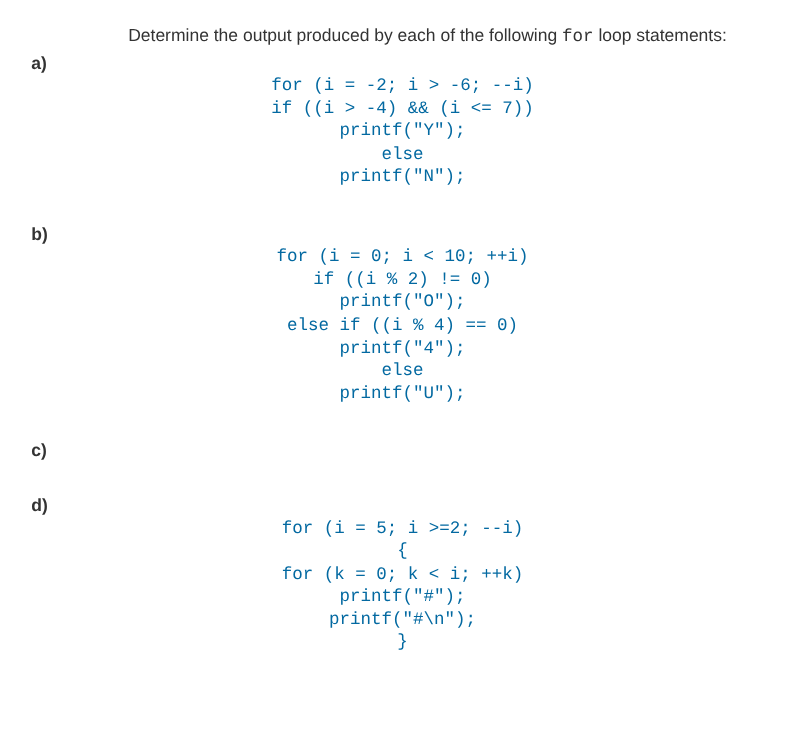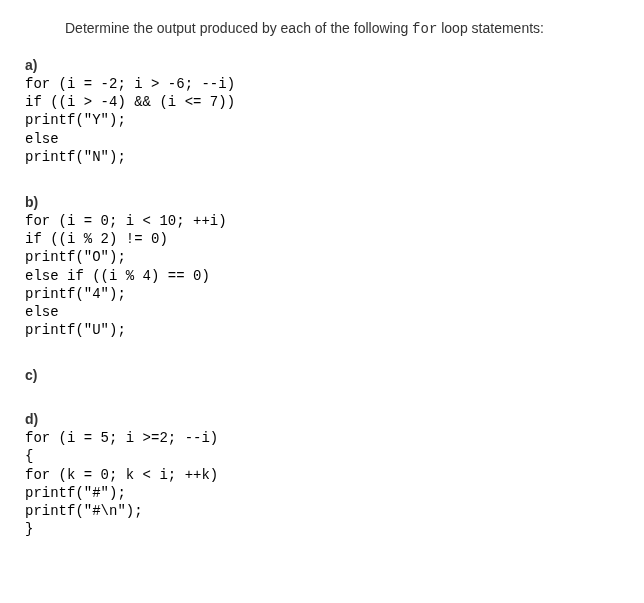--- a/index.html
+++ b/index.html
@@ -6,41 +6,43 @@
       font-family: Arial, sans-serif;
       font-size: 14px;
       color: #333;
       margin: 0;
       padding: 20px 25px;
       width: 644px;
       box-sizing: border-box;
       background: #fff;
     }
     .question {
-      margin-bottom: 20px;
+      margin-bottom: 4px;
       padding-left: 40px;
+      text-align: center;
     }
     .question .code-inline {
       font-family: 'Courier New', Courier, monospace;
     }
     .section {
       margin-bottom: 28px;
     }
     .label {
       font-family: Arial, sans-serif;
       font-size: 14px;
       font-weight: bold;
       margin-bottom: 2px;
     }
     .code {
       font-family: 'Courier New', Courier, monospace;
       font-size: 14px;
       white-space: pre;
       line-height: 1.3;
-      color: #000000;
+      color: #0369a1;
+      text-align: center;
     }
   </style>
 </head>
 <body>
 
 <div class="question">
   <span>Determine the output produced by each of the following </span><span class="code-inline">for</span><span> loop statements:</span>
 </div>
 
 <div class="section">

